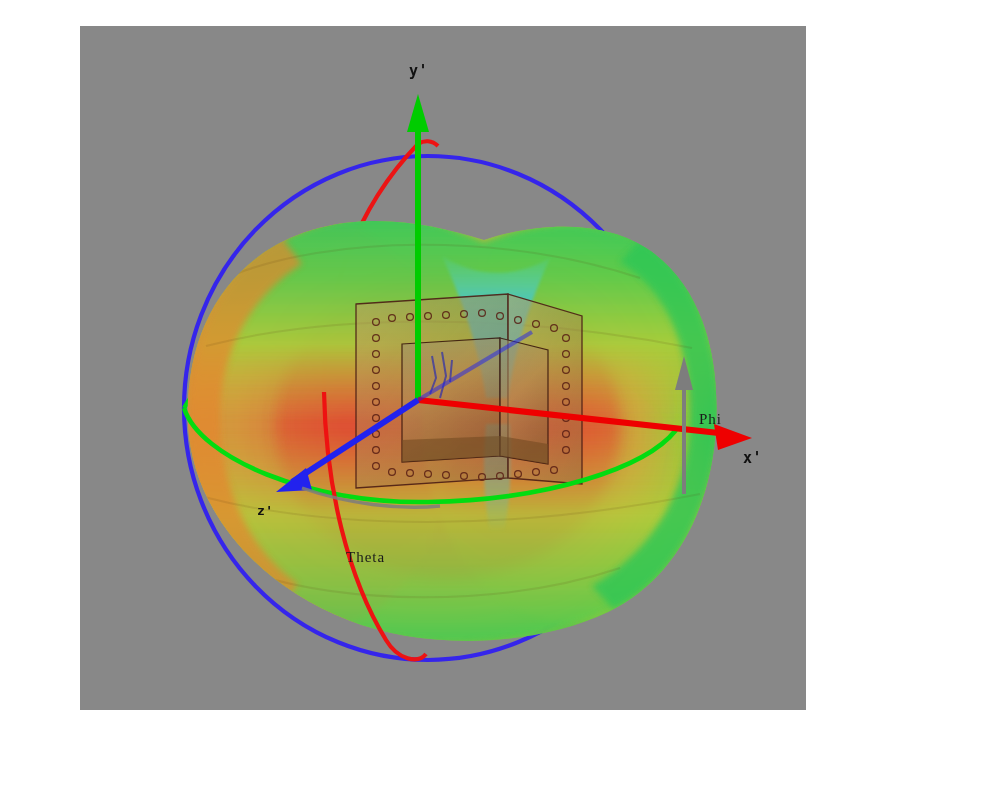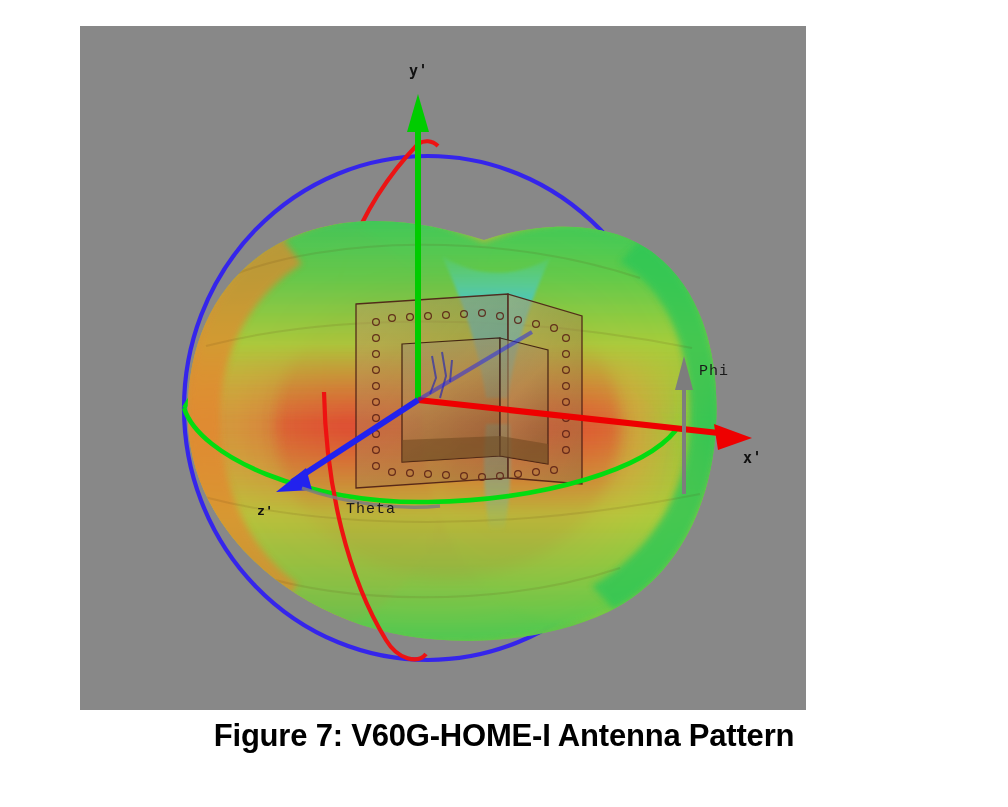--- a/index.html
+++ b/index.html
@@ -46,26 +46,27 @@
     position: absolute;
     font-family: "DejaVu Sans Mono", "Liberation Mono", monospace;
     font-size: 15px;
     font-weight: 700;
     color: #111111;
     white-space: nowrap;
     letter-spacing: 0.5px;
   }
   .angle-label {
     position: absolute;
-    font-family: Liberation Mono, monospace;
+    font-family: Liberation Serif, serif;
     font-size: 15px;
     font-weight: 400;
     color: #1a1a1a;
     white-space: nowrap;
     letter-spacing: 1px;
+    margin-top: 48px;
   }
   #lbl-yprime { left: 329px; top: 36px; }
   #lbl-xprime { left: 663px; top: 423px; }
   #lbl-zprime { left: 177px; top: 477px; font-size: 13px; }
   #lbl-phi    { left: 619px; top: 337px; }
   #lbl-theta  { left: 266px; top: 475px; }
 
   
   #caption {
     position: absolute;
@@ -329,15 +330,14 @@
       </svg>
     </div>
 
     <span class="axis-label" id="lbl-yprime">y'</span>
     <span class="axis-label" id="lbl-xprime">x'</span>
     <span class="axis-label" id="lbl-zprime">z'</span>
     <span class="angle-label" id="lbl-phi">Phi</span>
     <span class="angle-label" id="lbl-theta">Theta</span>
   </div>
 
-  <div id="caption">Figure 7: V60G-HOME-I Antenna Pattern</div>
 
 </div>
 
 </body></html>

